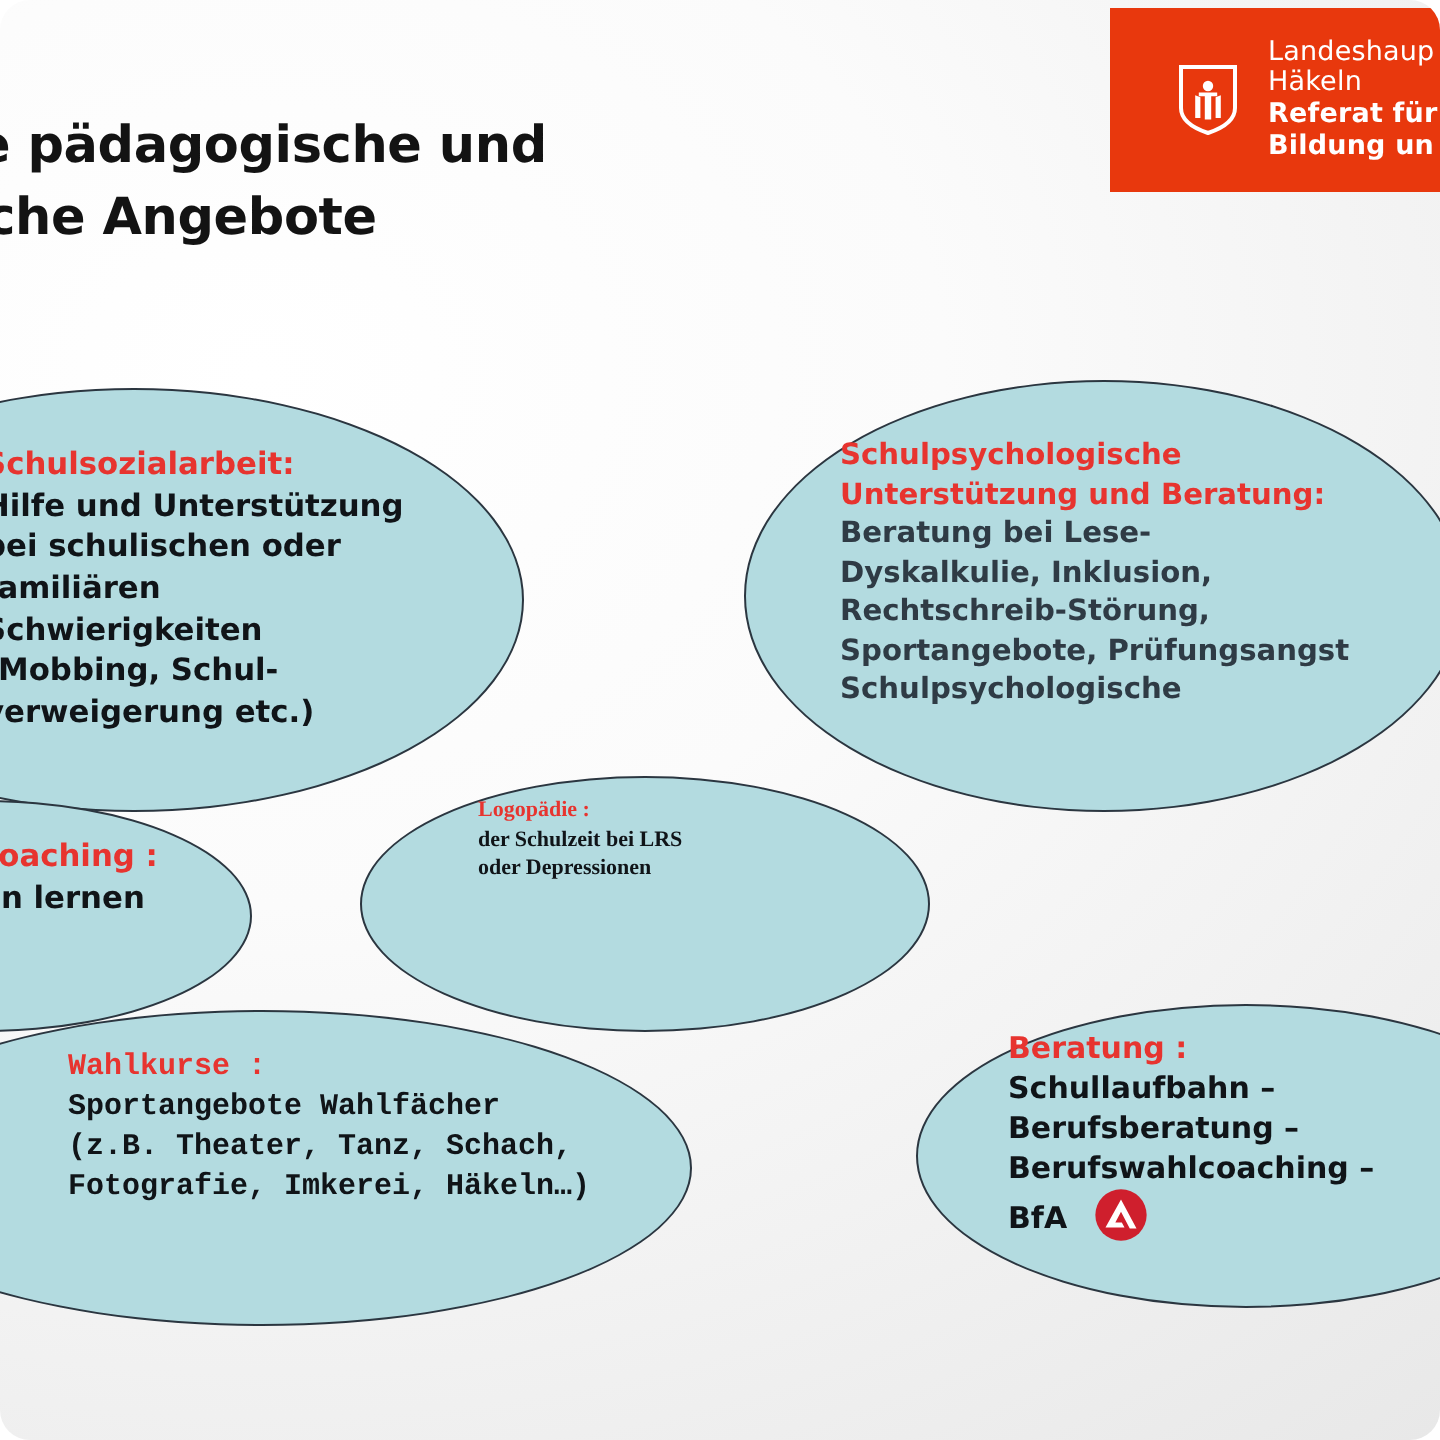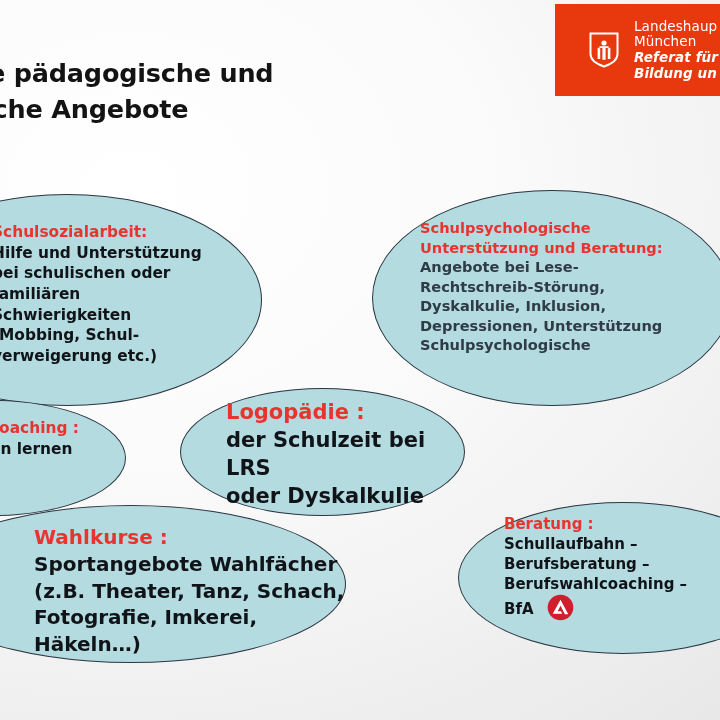--- a/index.html
+++ b/index.html
@@ -14,20 +14,21 @@
     background: #ffffff;
   }
 
   #slide {
     position: relative;
     width: 720px;
     height: 720px;
     overflow: hidden;
     background:
       radial-gradient(ellipse 900px 700px at 18% 26%, #ffffff 0%, #fbfbfb 38%, #f2f2f2 68%, #e8e8e8 100%);
+    border-radius: 15px;
   }
 
   
   #logo-box {
     position: absolute;
     left: 555px;
     top: 4px;
     width: 200px;
     height: 92px;
     background: #e8380d;
@@ -49,21 +50,20 @@
   }
   .logo-line-light {
     font-size: 13.5px;
     font-weight: 400;
     letter-spacing: .1px;
   }
   .logo-line-bold {
     font-size: 13.5px;
     font-weight: 700;
     letter-spacing: .1px;
-    font-style: italic;
   }
 
   
   #title {
     position: absolute;
     left: -96px;
     top: 55px;
     width: 560px;
     color: #131313;
     font-family: "DejaVu Sans", sans-serif;
@@ -99,27 +99,27 @@
   .ebody.dark { color: #101418; }
 
   
   #el-sozial      { left: -128px; top: 194px;  width: 390px; height: 212px; }
   #tx-sozial      { left: -8px;   top: 222px;  width: 260px; font-size: 15.4px; }
 
   #el-psych       { left: 372px;  top: 190px;  width: 360px; height: 216px; }
   #tx-psych       { left: 420px;  top: 218px;  width: 300px; font-size: 14.6px; }
 
   #el-logo        { left: 180px;  top: 388px;  width: 285px; height: 128px; }
-  #tx-logo        { left: 226px;  top: 398px;  width: 250px; font-size: 21px; }
+  #tx-logo        { left: 239px;  top: 398px;  width: 250px; font-size: 11px; font-family: Liberation Serif, serif; }
 
   #el-lern        { left: -142px; top: 400px;  width: 268px; height: 116px; }
   #tx-lern        { left: -10px;  top: 418px;  width: 200px; font-size: 15.4px; }
 
   #el-wahl        { left: -84px;  top: 505px;  width: 430px; height: 158px; }
-  #tx-wahl        { left: 34px;   top: 524px;  width: 330px; font-size: 20px; }
+  #tx-wahl        { left: 34px;   top: 524px;  width: 330px; font-size: 15.0px; font-family: Liberation Mono, monospace; }
 
   #el-berat       { left: 458px;  top: 502px;  width: 330px; height: 152px; }
   #tx-berat       { left: 504px;  top: 514px;  width: 280px; font-size: 15.0px; }
 
   .bfa-wrap {
     display: inline-block;
     vertical-align: -7px;
     margin-left: 8px;
   }
   .bfa {
@@ -138,21 +138,21 @@
       <path d="M1.5 1.5 H28.5 V22 Q28.5 30 15 34.5 Q1.5 30 1.5 22 Z" fill="none" stroke="#ffffff" stroke-width="2"></path>
       <g fill="#ffffff">
         <circle cx="15" cy="11" r="2.6"></circle>
         <path d="M15 14.2 L19.6 14.2 L19.6 16.1 L16.6 16.1 L16.6 27.8 L13.4 27.8 L13.4 16.1 L10.4 16.1 L10.4 14.2 Z"></path>
         <path d="M8.6 15.6 L11.2 16.6 L11.2 27.0 L8.6 27.0 Z"></path>
         <path d="M21.4 15.6 L18.8 16.6 L18.8 27.0 L21.4 27.0 Z"></path>
       </g>
     </svg>
     <div id="logo-text">
       <div class="logo-line-light">Landeshaup</div>
-      <div class="logo-line-light">München</div>
+      <div class="logo-line-light">Häkeln</div>
       <div class="logo-line-bold">Referat für</div>
       <div class="logo-line-bold">Bildung un</div>
     </div>
   </div>
 
   <div id="title">
     <div>enfreie pädagogische und</div>
     <div>peutische Angebote</div>
   </div>
 
@@ -164,32 +164,32 @@
     <span class="ebody dark">familiären</span>
     <span class="ebody dark">Schwierigkeiten</span>
     <span class="ebody dark">(Mobbing, Schul-</span>
     <span class="ebody dark">verweigerung etc.)</span>
   </div>
 
   <div class="ellipse" id="el-psych"></div>
   <div class="etext" id="tx-psych">
     <span class="ehead">Schulpsychologische</span>
     <span class="ehead">Unterstützung und Beratung:</span>
-    <span class="ebody">Angebote bei Lese-</span>
+    <span class="ebody">Beratung bei Lese-</span>
+    <span class="ebody">Dyskalkulie, Inklusion,</span>
     <span class="ebody">Rechtschreib-Störung,</span>
-    <span class="ebody">Dyskalkulie, Inklusion,</span>
-    <span class="ebody">Depressionen, Unterstützung</span>
+    <span class="ebody">Sportangebote, Prüfungsangst</span>
     <span class="ebody">Schulpsychologische</span>
   </div>
 
   <div class="ellipse" id="el-logo"></div>
   <div class="etext" id="tx-logo">
     <span class="ehead">Logopädie :</span>
     <span class="ebody dark">der Schulzeit bei LRS</span>
-    <span class="ebody dark">oder Dyskalkulie</span>
+    <span class="ebody dark">oder Depressionen</span>
   </div>
 
   <div class="ellipse" id="el-lern"></div>
   <div class="etext" id="tx-lern">
     <span class="ehead">coaching :</span>
     <span class="ebody dark">en lernen</span>
   </div>
 
   <div class="ellipse" id="el-wahl"></div>
   <div class="etext" id="tx-wahl">

